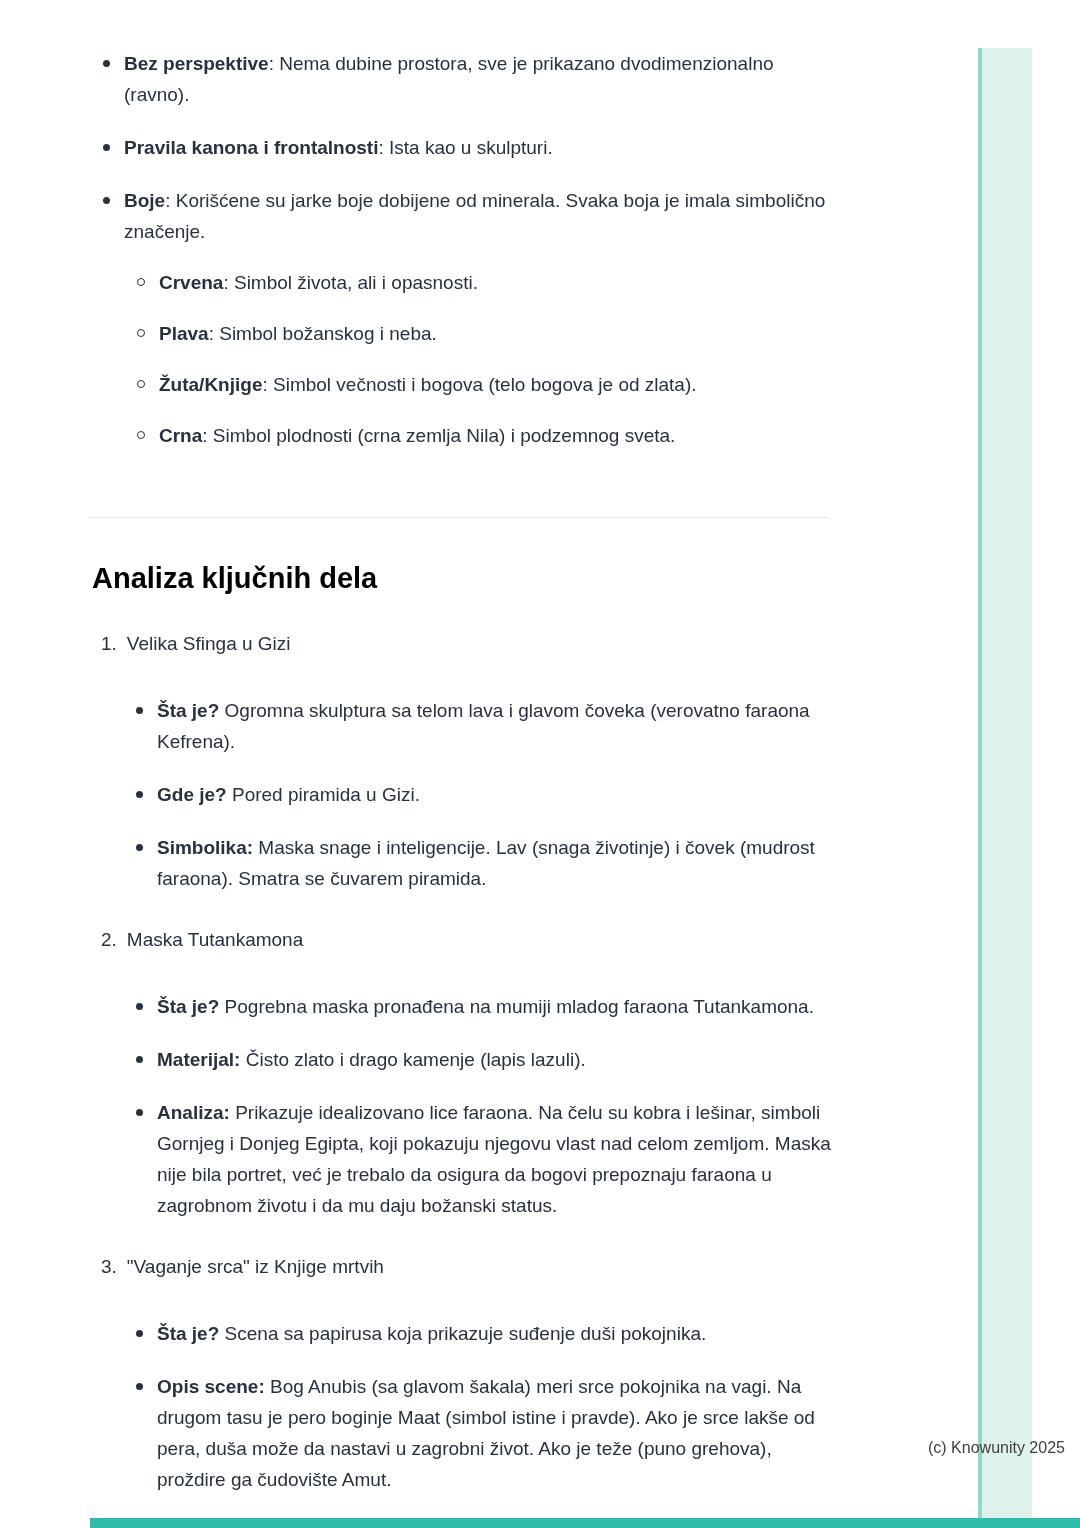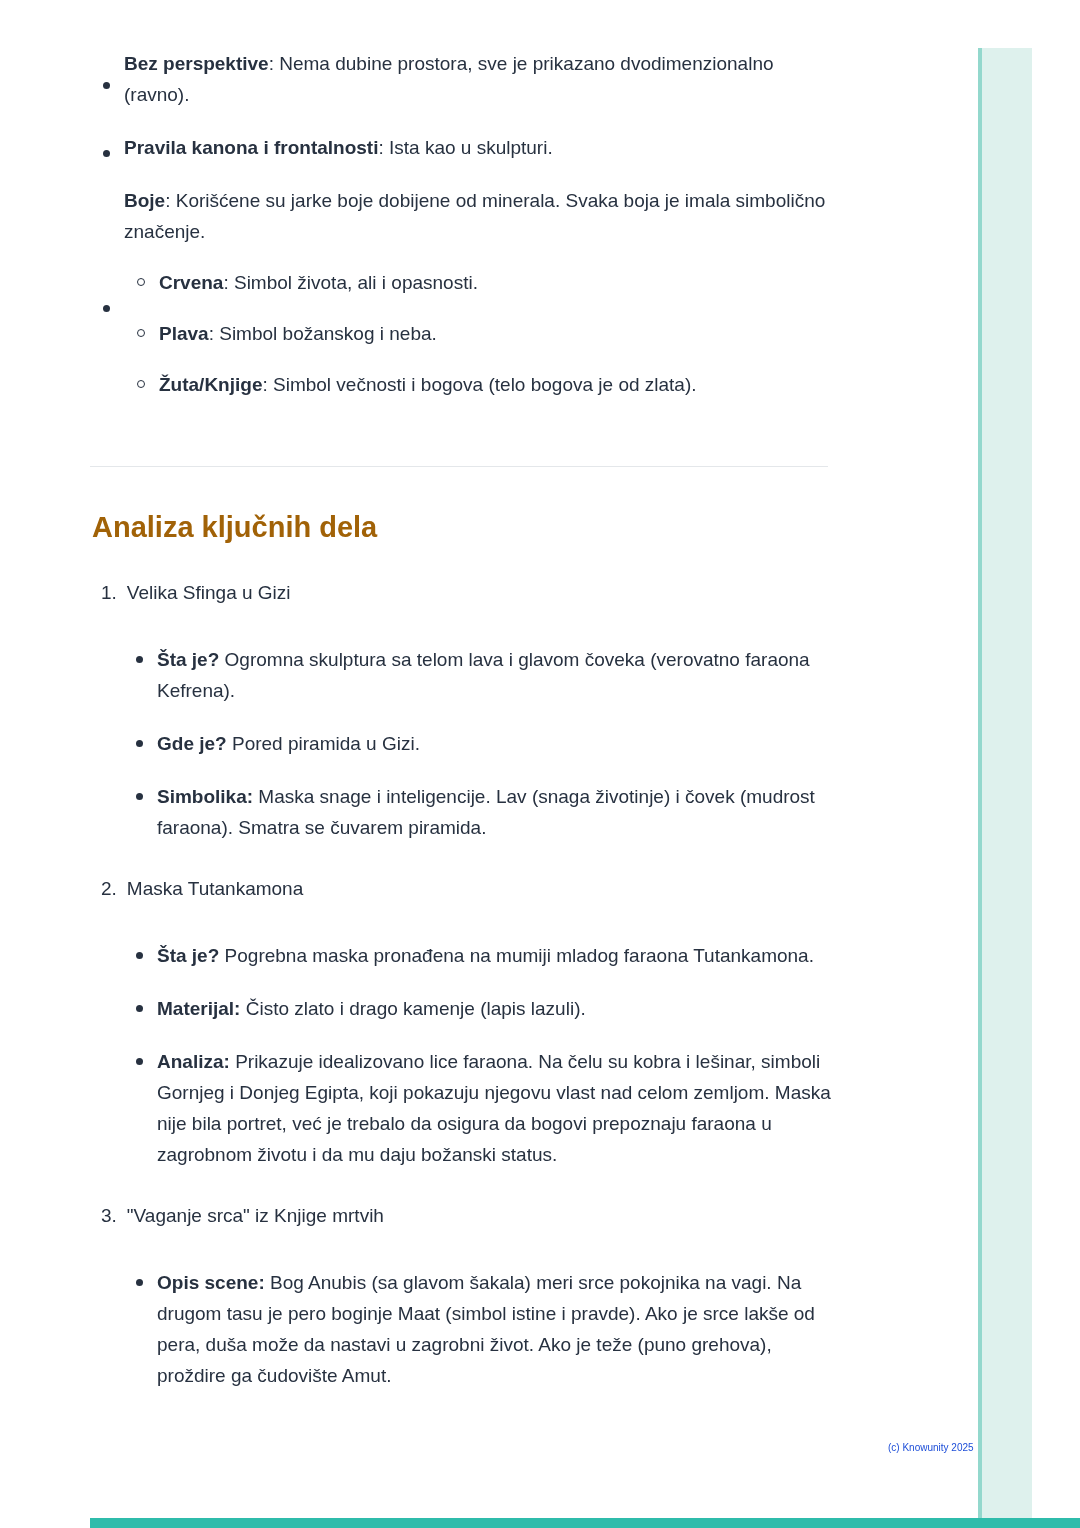--- a/index.html
+++ b/index.html
@@ -18,21 +18,21 @@
   .content {
     position: absolute;
     left: 90px;
     top: 48px;
     width: 742px;
     font-size: 19px;
     line-height: 31px;
   }
   .lbl { font-weight: 700; }
   
-  .b1 { display: flex; margin-bottom: 22px; align-items: center; }
+  .b1 { display: flex; margin-bottom: 22px; }
   .mk  { flex: 0 0 34px; display: flex; padding-left: 13px; padding-top: 12px; }
   .dot {
     width: 7px; height: 7px; border-radius: 50%;
     background: #273140; display: block;
   }
   .circle {
     width: 8px; height: 8px; border-radius: 50%;
     border: 1.6px solid #273140; background: #ffffff; display: block;
   }
   .txtblock { flex: 1; }
@@ -42,21 +42,21 @@
   .b2 { display: flex; margin-bottom: 20px; }
   .mk2 { flex: 0 0 22px; display: flex; padding-top: 11px; }
   
   .divider {
     border: none;
     border-top: 1px solid #e4e7ea;
     margin: 46px 0 0 0;
     width: 738px;
   }
   .heading {
-    color: #a16207;
+    color: #000000;
     font-size: 29px;
     line-height: 36px;
     font-weight: 700;
     margin: 42px 0 32px 2px;
   }
   
   .n-item { margin-bottom: 30px; }
   .n-title { display: flex; margin-bottom: 26px; padding-left: 11px; }
   .n-num { margin-right: 10px; }
   .n-name { font-weight: 400; }
@@ -79,25 +79,25 @@
     left: 90px;
     bottom: 0;
     width: 990px;
     height: 10px;
     background: #2fbcab;
     z-index: 3;
   }
   
   .credit {
     position: absolute;
-    left: 888px;
+    left: 928px;
     top: 1438px;
-    font-size: 10px;
+    font-size: 16px;
     line-height: 20px;
-    color: #1d4ed8;
+    color: #404040;
     white-space: nowrap;
     z-index: 4;
   }
 </style>
 </head>
 <body>
 
 <div class="page">
 
   <div class="content">
@@ -141,20 +141,26 @@
                   <span class="circle"></span>
                 </span>
               <p class="txt"><span class="lbl">Plava</span><span>: Simbol božanskog i neba.</span></p>
             </div>
             <div class="b2">
               <span class="mk2">
                   <span class="circle"></span>
                 </span>
               <p class="txt"><span class="lbl">Žuta/Knjige</span><span>: Simbol večnosti i bogova (telo bogova je od zlata).</span></p>
             </div>
+            <div class="b2">
+              <span class="mk2">
+                  <span class="circle"></span>
+                </span>
+              <p class="txt"><span class="lbl">Crna</span><span>: Simbol plodnosti (crna zemlja Nila) i podzemnog sveta.</span></p>
+            </div>
           </div>
         </div>
       </div>
 
     </div>
 
     <hr class="divider">
 
     <h2 class="heading">Analiza ključnih dela</h2>
 
@@ -217,20 +223,26 @@
       <div class="n-item">
         <p class="n-title">
             <span class="n-num">3.</span>
             <span class="n-name">"Vaganje srca" iz Knjige mrtvih</span>
           </p>
         <div class="n-bullets">
           <div class="nb">
             <span class="mkn">
                 <span class="dot"></span>
               </span>
+            <p class="txt"><span class="lbl">Šta je?</span><span> Scena sa papirusa koja prikazuje suđenje duši pokojnika.</span></p>
+          </div>
+          <div class="nb">
+            <span class="mkn">
+                <span class="dot"></span>
+              </span>
             <p class="txt"><span class="lbl">Opis scene:</span><span> Bog Anubis (sa glavom šakala) meri srce pokojnika na vagi. Na drugom tasu je pero boginje Maat (simbol istine i pravde). Ako je srce lakše od pera, duša može da nastavi u zagrobni život. Ako je teže (puno grehova), proždire ga čudovište Amut.</span></p>
           </div>
 
         </div>
       </div>
 
     </div>
 
   </div>
 

